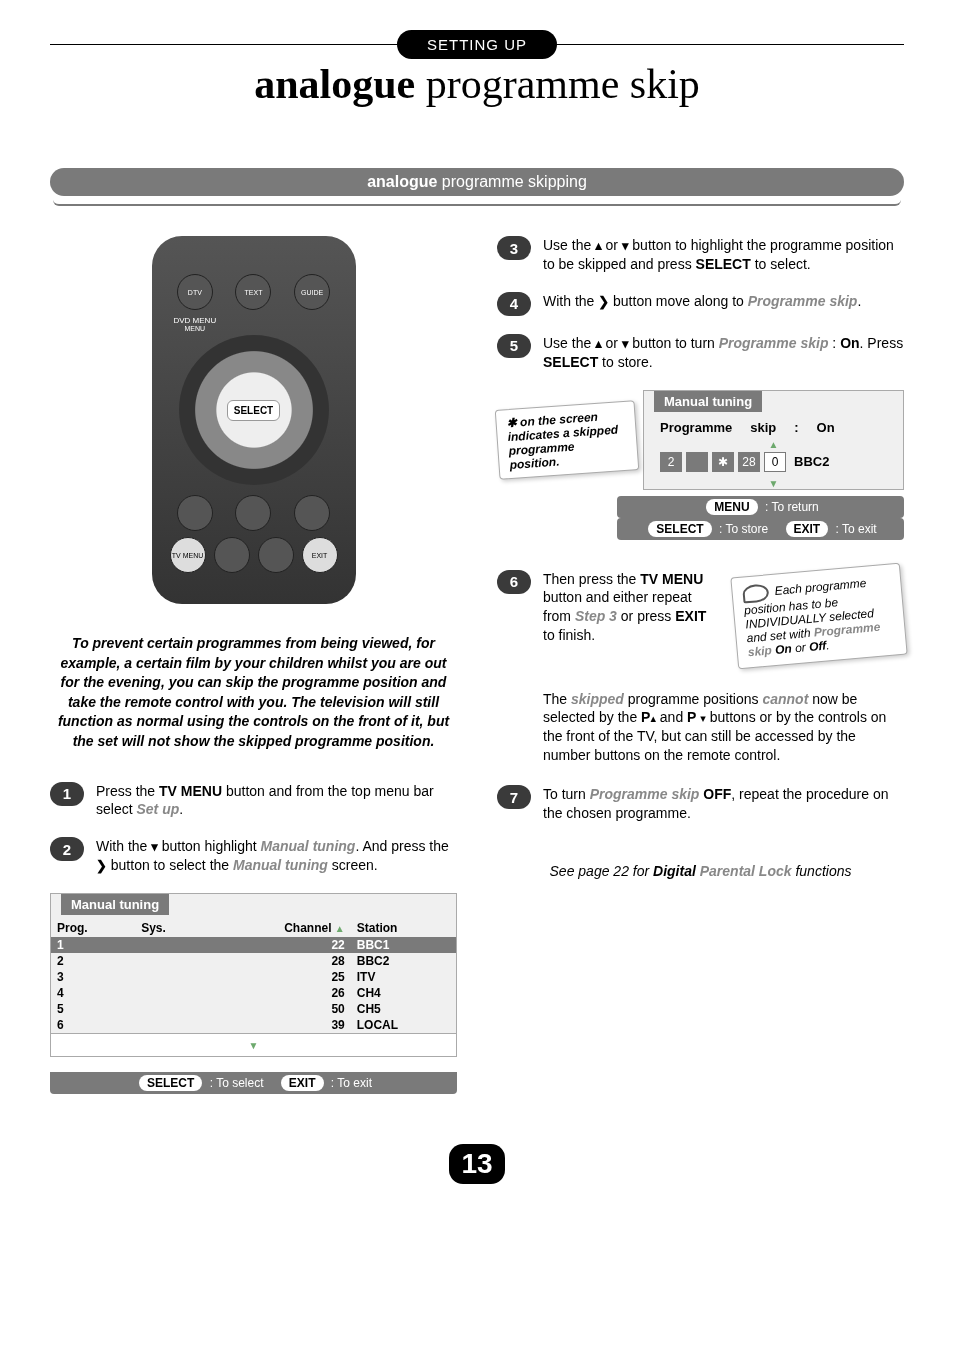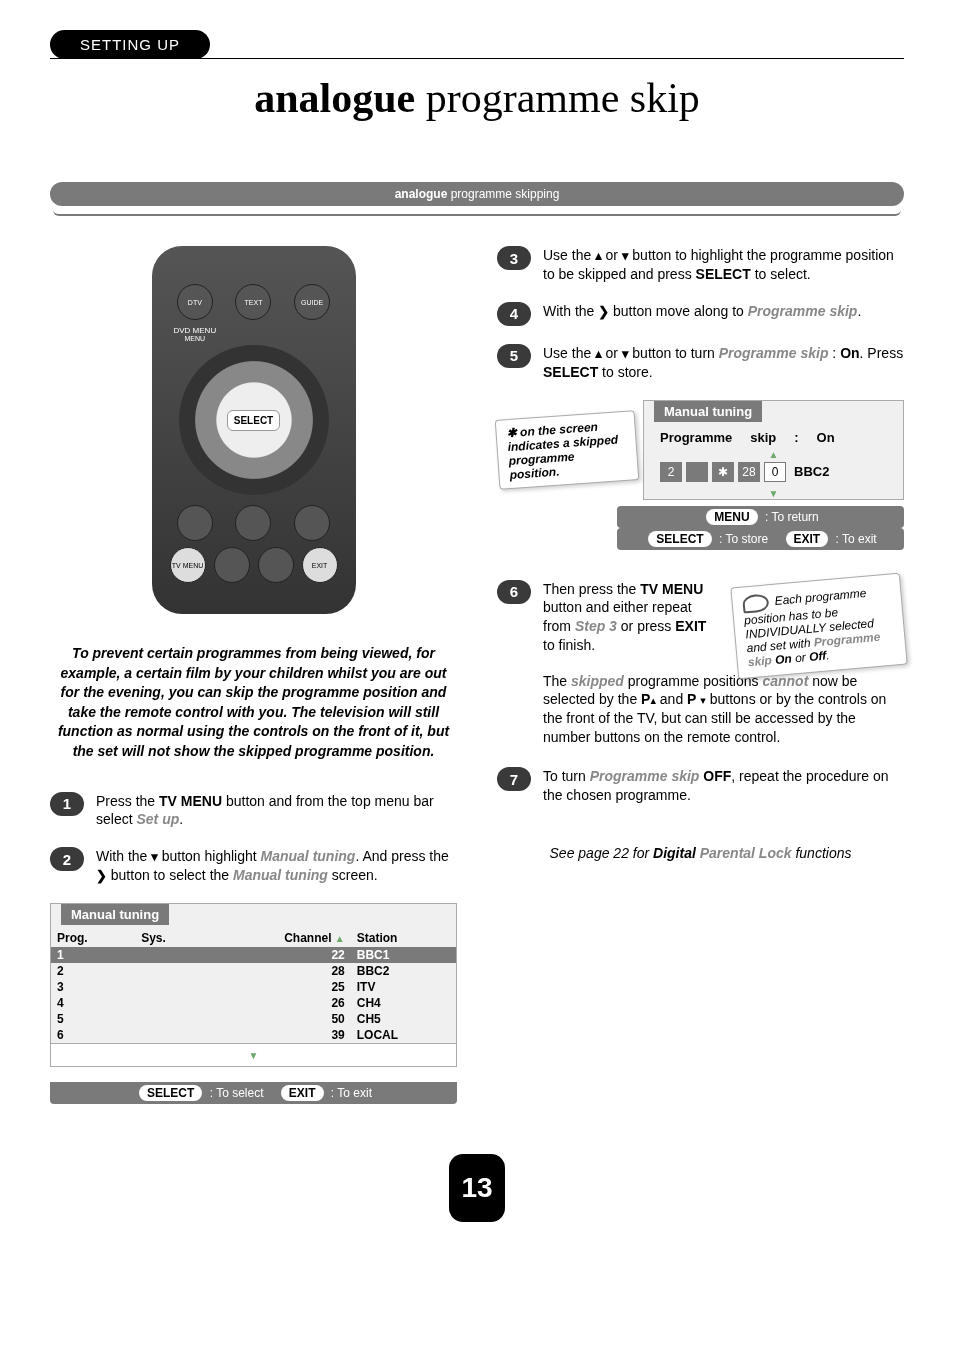--- a/index.html
+++ b/index.html
@@ -5,21 +5,21 @@
   * { box-sizing: border-box; }
   body {
     margin: 0;
     padding: 0;
     font-family: Arial, Helvetica, sans-serif;
     background: #fff;
     color: #000;
     width: 954px;
   }
   .page { width: 954px; padding: 30px 50px 40px; position: relative; }
-  .tab-header { text-align: left; margin-bottom: 15px; }
+  .tab-header { text-align: center; margin-bottom: 1px; }
   .tab {
     display: inline-block;
     background: #000;
     color: #fff;
     padding: 6px 30px;
     border-radius: 16px;
     font-size: 15px;
     letter-spacing: 1px;
   }
   .line-through {
@@ -28,21 +28,21 @@
     position: relative;
     z-index: -1;
   }
   .main-title { text-align: center; font-size: 42px; font-weight: 300; margin: 15px 0 60px; font-family: Liberation Serif, serif; }
   .main-title .bold { font-weight: 900; }
   .section-bar {
     background: #7a7a7a;
     color: #fff;
     padding: 5px 0;
     border-radius: 16px;
-    font-size: 12px;
+    font-size: 16px;
     text-align: center;
     font-weight: 300;
     margin-bottom: 30px;
   }
   .section-bar .bold { font-weight: 700; }
   .underbar {
     height: 6px;
     border-bottom: 2px solid #7a7a7a;
     margin: -26px 3px 30px;
     border-radius: 0 0 16px 16px;
@@ -138,21 +138,21 @@
   }
   .hand-ico {
     display:inline-block;
     width:26px;height:18px;
     border:2px solid #555;border-radius:50% 50% 50% 10%;
     position:relative;margin-right:6px;vertical-align:middle;
   }
   .numbox { display:inline-flex; align-items:center; justify-content:center; background:#7a7a7a; color:#fff; min-width:22px; height:20px; padding:0 4px; font-size:12px;}
   .numbox.w { background:#fff; color:#000; border:1px solid #7a7a7a;}
   .page-num {
-    width:56px;height:68px;
+    width:56px;height:40px;
     background:#000;color:#fff;
     border-radius:14px;
     display:flex;align-items:center;justify-content:center;
     font-size:28px;font-weight:700;
     margin: 50px auto 0;
   }
   .sort-tri { color:#6da96d; font-size:10px; }
   .see-also { text-align:center; font-style:italic; font-size:14px; margin-top:40px;}
   .chevron { display:inline-block; font-size:13px; font-weight:900; }
   .p-arrow { font-size:11px; }
@@ -355,21 +355,21 @@
           <span class="step-bullet">6</span>
           <div class="step-text">
             <span>Then press the </span><b>TV MENU</b><span> button and either repeat from </span><span class="em">Step 3</span><span> or press </span><b>EXIT</b><span> to finish.</span>
           </div>
         </div>
         <div class="callout2">
           <span class="hand-ico"></span><span>Each programme position has to be INDIVIDUALLY selected and set with </span><span class="em" style="color:#888;font-weight:700">Programme skip</span><span> </span><b>On</b><span> or </span><b>Off</b><span>.</span>
         </div>
       </div>
 
-      <div class="step-text" style="margin-left:46px;margin-top:0">
+      <div class="step-text" style="margin-left:46px;margin-top:28px">
         <span>The </span><span class="em">skipped</span><span> programme positions </span><span class="em">cannot</span><span> now be selected by the </span><b>P</b><span class="p-arrow">▴</span><span> and </span><b>P</b> <span class="p-arrow">▾</span><span> buttons or by the controls on the front of the TV, but can still be accessed by the number buttons on the remote control.</span>
       </div>
 
       <div style="height:20px"></div>
 
       <div class="step">
         <span class="step-bullet">7</span>
         <div class="step-text">
           <span>To turn </span><span class="em">Programme skip</span><span> </span><b>OFF</b><span>, repeat the procedure on the chosen programme.</span>
         </div>

